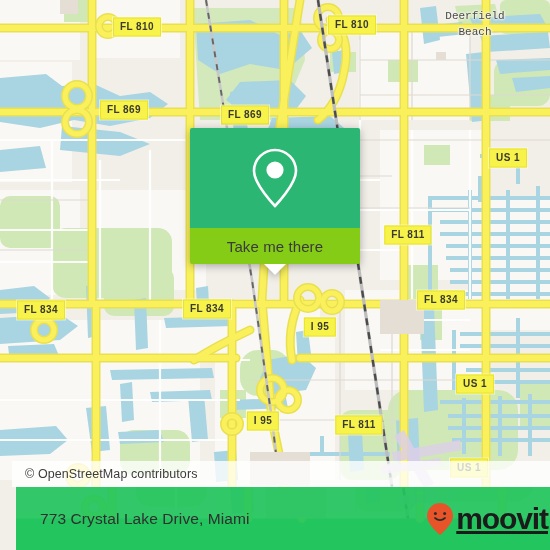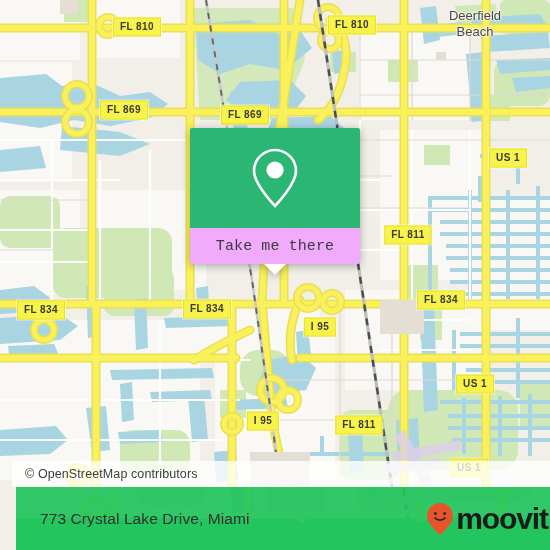--- a/index.html
+++ b/index.html
@@ -39,53 +39,53 @@
     white-space: nowrap;
     transform: translate(-50%, -50%);
     text-align: center;
     box-shadow: 0 0 0 1px rgba(255,255,255,.55);
   }
 
   .place-label {
     position: absolute;
     transform: translate(-50%, -50%);
     color: #4a4a46;
-    font-size: 13px;
+    font-size: 11px;
     line-height: 16px;
     text-align: center;
     white-space: pre-line;
     text-shadow:
       1px 0 2px #f6f3ee, -1px 0 2px #f6f3ee,
       0 1px 2px #f6f3ee, 0 -1px 2px #f6f3ee;
+    font-family: Liberation Mono, monospace;
   }
 
   
   #popup {
     position: absolute;
     left: 190px; top: 128px;
     width: 170px;
     filter: drop-shadow(0 2px 4px rgba(0,0,0,.30));
   }
   #popup-green {
     background: #2bb673;
     height: 100px;
     border-radius: 2px 2px 0 0;
     display: flex;
     align-items: center;
     justify-content: center;
   }
   #popup-white {
-    background: #f0abfc;
+    background: #84cc16;
     height: 36px;
     border-radius: 0 0 2px 2px;
     display: flex;
     align-items: center;
     justify-content: center;
     position: relative;
-    font-family: Liberation Mono, monospace;
   }
   #popup-label {
     color: #3b3b3b;
     font-size: 15px;
     letter-spacing: .1px;
   }
   #popup-tail {
     position: absolute;
     left: 50%; bottom: -11px;
     transform: translateX(-50%);
@@ -143,20 +143,21 @@
     display: flex;
     align-items: center;
     gap: 1px;
   }
   #brand-name {
     font-size: 30px;
     font-weight: bold;
     color: #1b1b1b;
     letter-spacing: -1.1px;
     line-height: 30px;
+    text-decoration: underline;
   }
 </style>
 </head>
 <body>
 
 <div id="page">
 
   <div id="map">
 
     <svg id="map-svg" width="550" height="487" viewBox="0 0 550 487">

